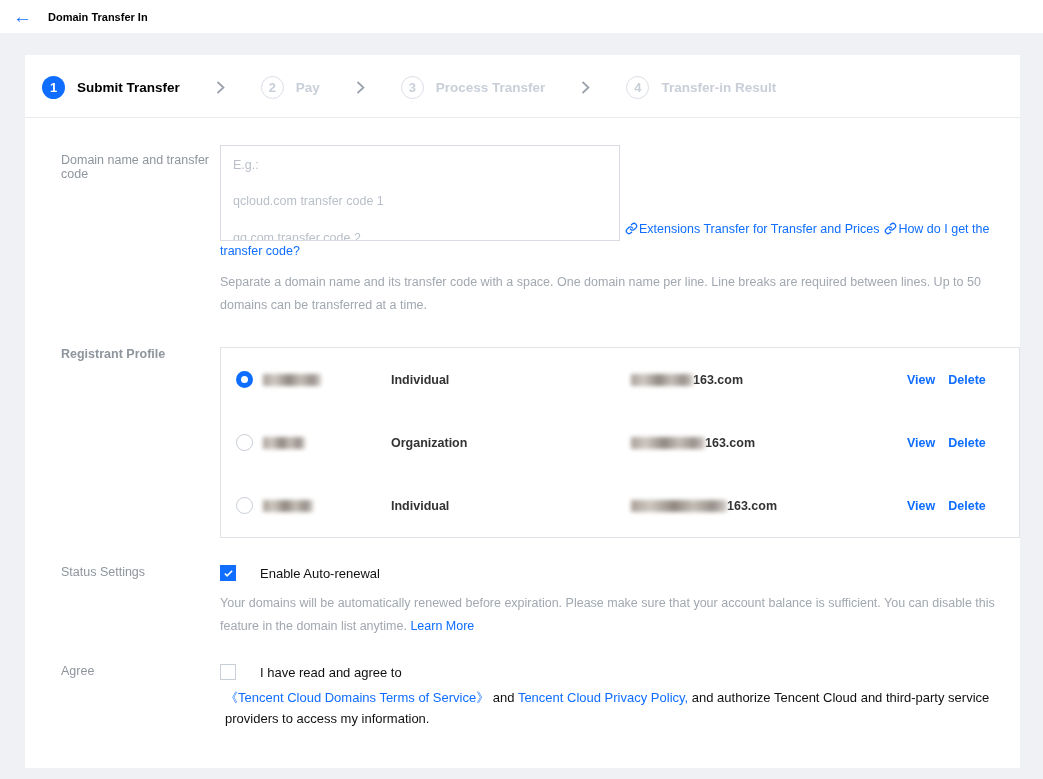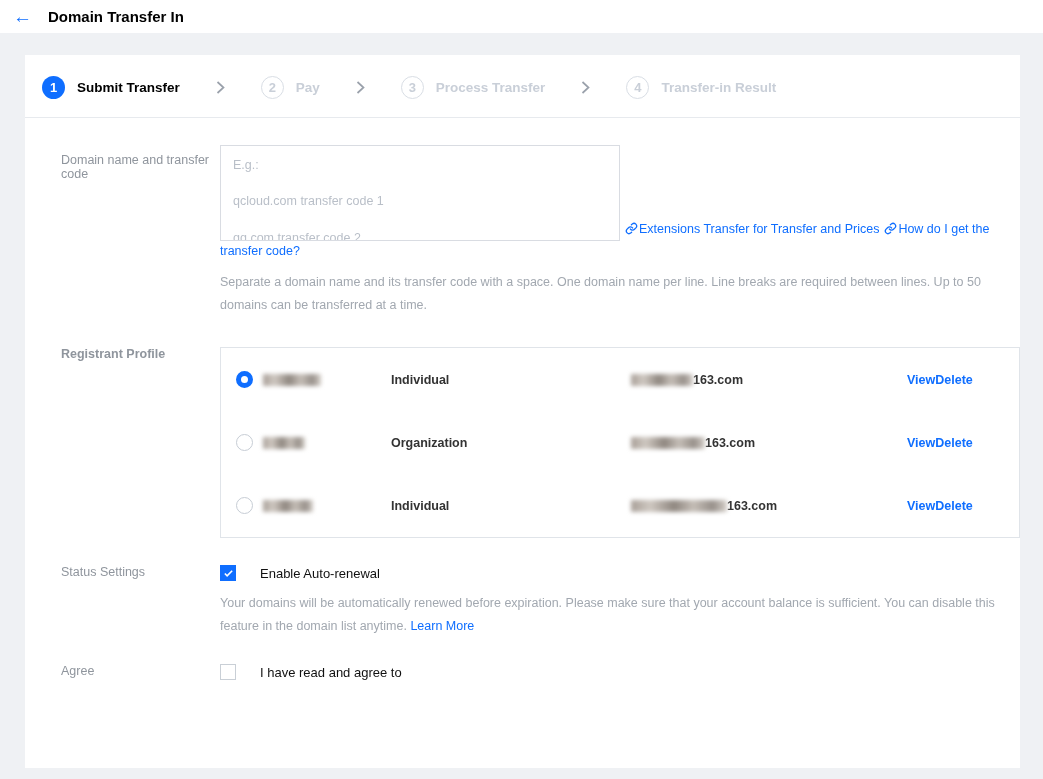--- a/index.html
+++ b/index.html
@@ -6,21 +6,21 @@
   html,body { margin:0; padding:0; }
   body {
     width:1043px; height:779px; position:relative; overflow:hidden;
     background:#eff1f4;
     font-family:"Liberation Sans", sans-serif;
   }
   
   .topbar { position:absolute; top:0; left:0; right:0; height:33px; background:#fff;
     display:flex; align-items:center; }
   .back-arrow { color:#0f6eff; font-size:19px; line-height:1; margin-left:13px; cursor:pointer; font-weight:bold; }
-  .page-title { font-size:15px; font-weight:700; color:#000; margin-left:16px; }
+  .page-title { font-size:11px; font-weight:700; color:#000; margin-left:16px; }
 
   
   .card { position:absolute; left:25px; top:55px; width:995px; height:713px; background:#fff; }
 
   
   .wizard { display:flex; align-items:center; padding:21px 20px 18px 17px; }
   .step { display:flex; align-items:center; gap:12px; }
   .step-circle { width:23px; height:23px; border-radius:50%; display:flex; align-items:center;
     justify-content:center; font-size:13px; font-weight:700; flex-shrink:0; }
   .step.active .step-circle { background:#0f6eff; color:#fff; }
@@ -50,21 +50,21 @@
   .link-icon { vertical-align:-2px; margin:0 1px 0 5px; }
   .help-text { margin-top:10px; color:#a2a8b0; line-height:1.8; font-size:12.5px; max-width:785px; }
 
   
   .intro-text { color:#111; font-size:13px; }
   .profile-table { border:1px solid #e0e4e9; }
   .trow { height:63px; display:flex; align-items:center; padding-left:15px; }
   .cell-owner { width:155px; display:flex; align-items:center; gap:10px; }
   .cell-type { width:240px; font-size:12.5px; color:#333; }
   .cell-email { flex:1; font-size:12.5px; color:#333; display:flex; align-items:center; }
-  .cell-actions { width:112px; display:flex; flex-shrink:0; }
+  .cell-actions { width:112px; display:flex; gap:13px; flex-shrink:0; }
   .radio { width:17px; height:17px; border-radius:50%; flex-shrink:0; background:#fff; cursor:pointer; }
   .radio.sel { border:5px solid #0f6eff; }
   .radio.un { border:1px solid #c6ccd4; }
   .blur { display:inline-block; height:12px; border-radius:1px;
     background:linear-gradient(90deg,#a89f98 0%,#cfc8c1 20%,#8f8780 45%,#c5beb7 65%,#97908a 85%,#d6d0ca 100%);
     filter:blur(2.3px); }
 
   
   .cb-line { display:flex; align-items:center; gap:24px; color:#111; font-size:13px; }
   .checkbox { width:16px; height:16px; flex-shrink:0; cursor:pointer; display:flex;
@@ -217,18 +217,19 @@
       </div>
     </div>
 
     <div class="frow mt-row4">
       <div class="flabel">Agree</div>
       <div class="fcontent">
         <div class="cb-line">
           <span class="checkbox unchecked"></span>
           <span>I have read and agree to</span>
         </div>
+        <div class="agree-rest"><span class="inline-link">《Tencent Cloud Domains Terms of Service》</span><span>  and </span><span class="inline-link">Tencent Cloud Privacy Policy,</span><span> and authorize Tencent Cloud and third-party service providers to access my information.</span></div>
 
       </div>
     </div>
 
   </div>
 </div>
 
 </body></html>

